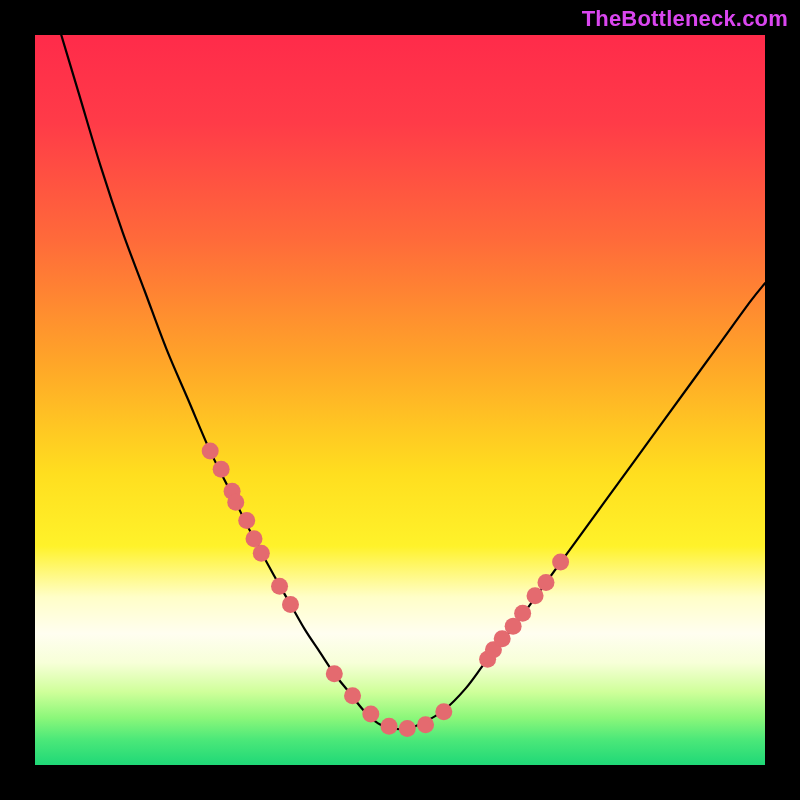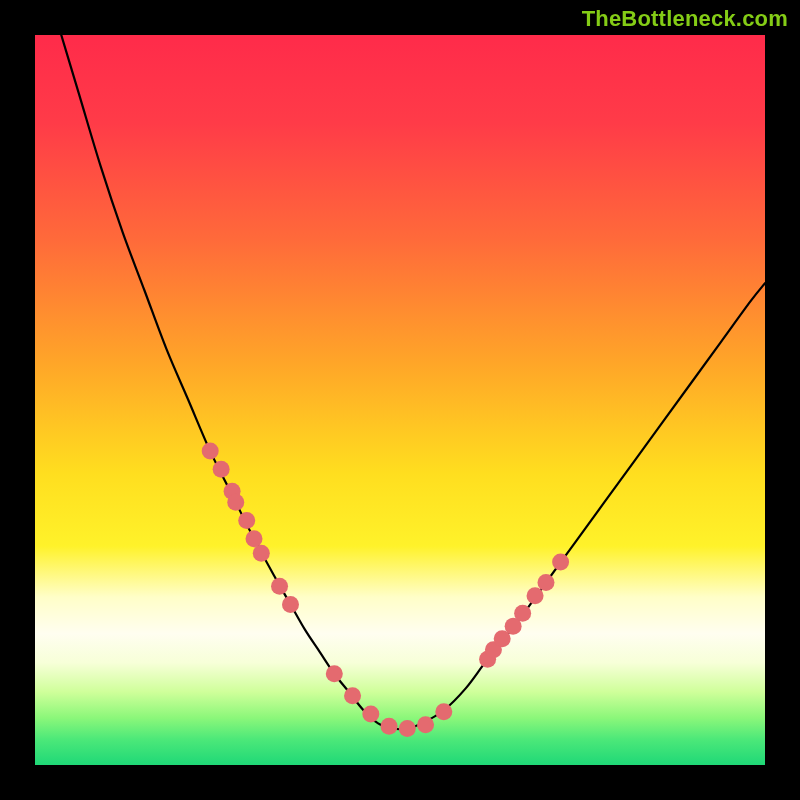--- a/index.html
+++ b/index.html
@@ -27,21 +27,21 @@
   .gradient {
     position: absolute;
     inset: 0;
   }
   .watermark {
     position: absolute;
     top: 6px;
     right: 12px;
     font-size: 22px;
     font-weight: 600;
-    color: #84cc16;
+    color: #d946ef;
     letter-spacing: 0.2px;
   }
   svg.curve {
     position: absolute;
     inset: 0;
     width: 730px;
     height: 730px;
   }
 </style>
 </head>

